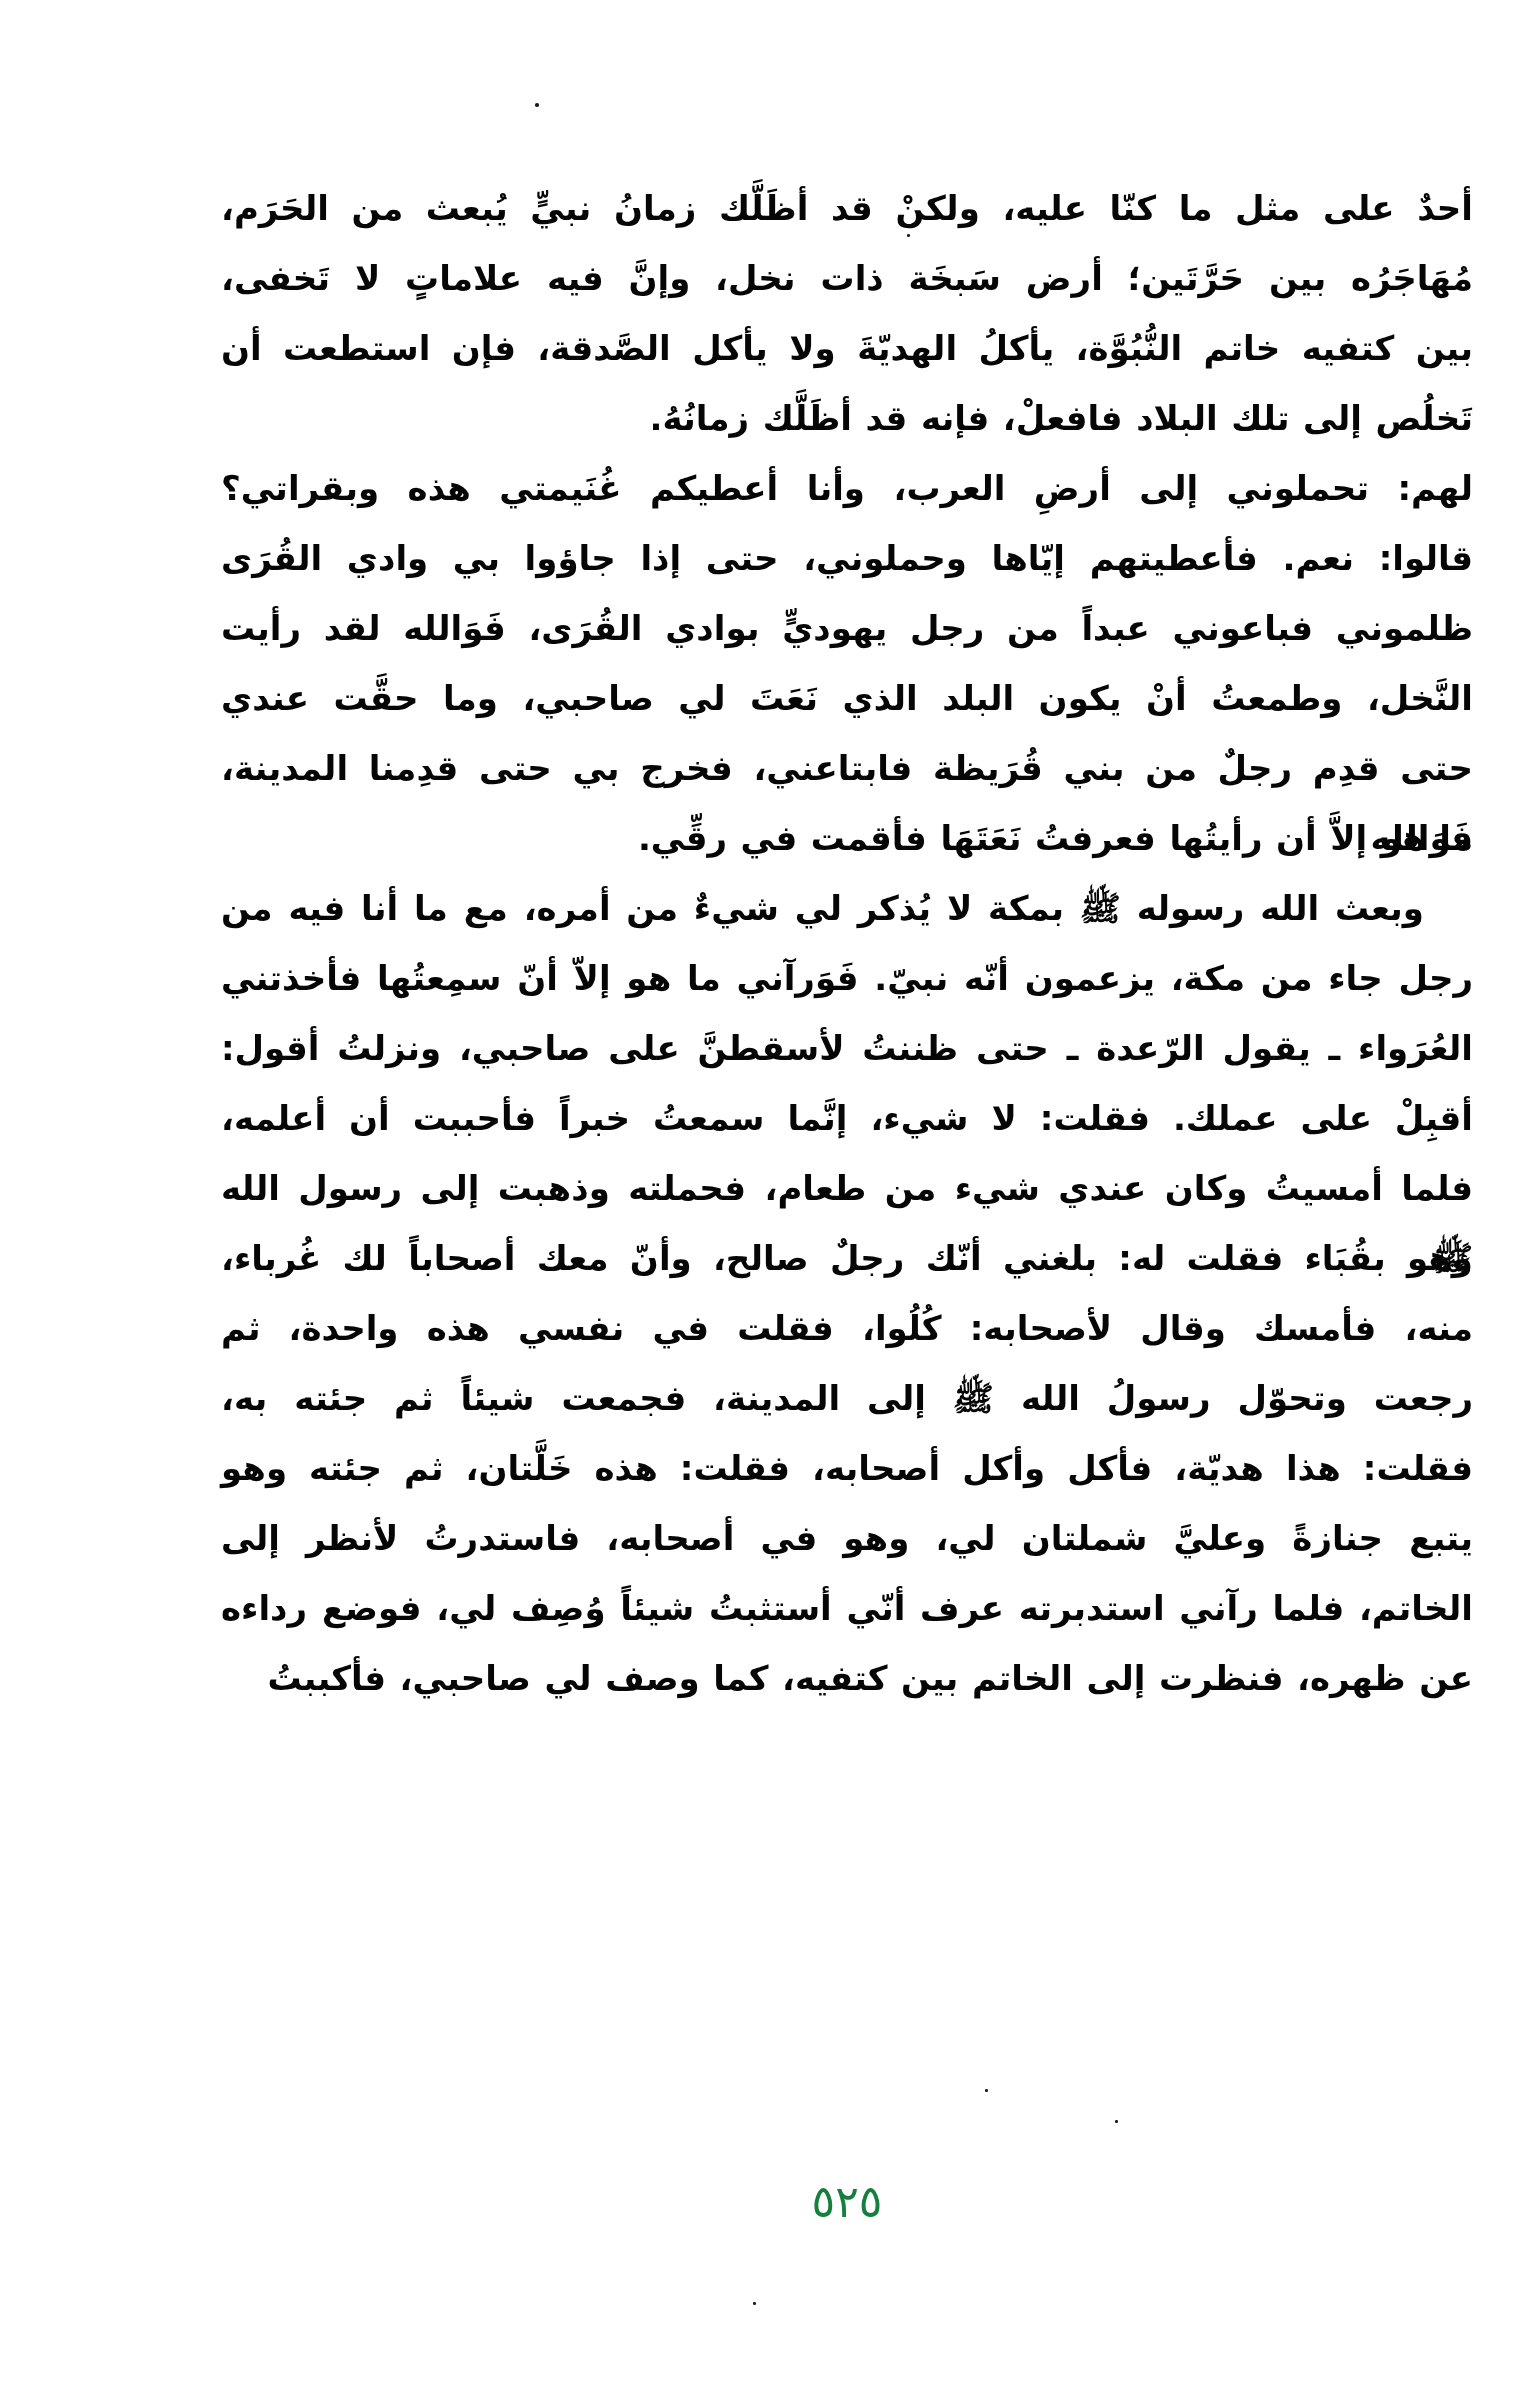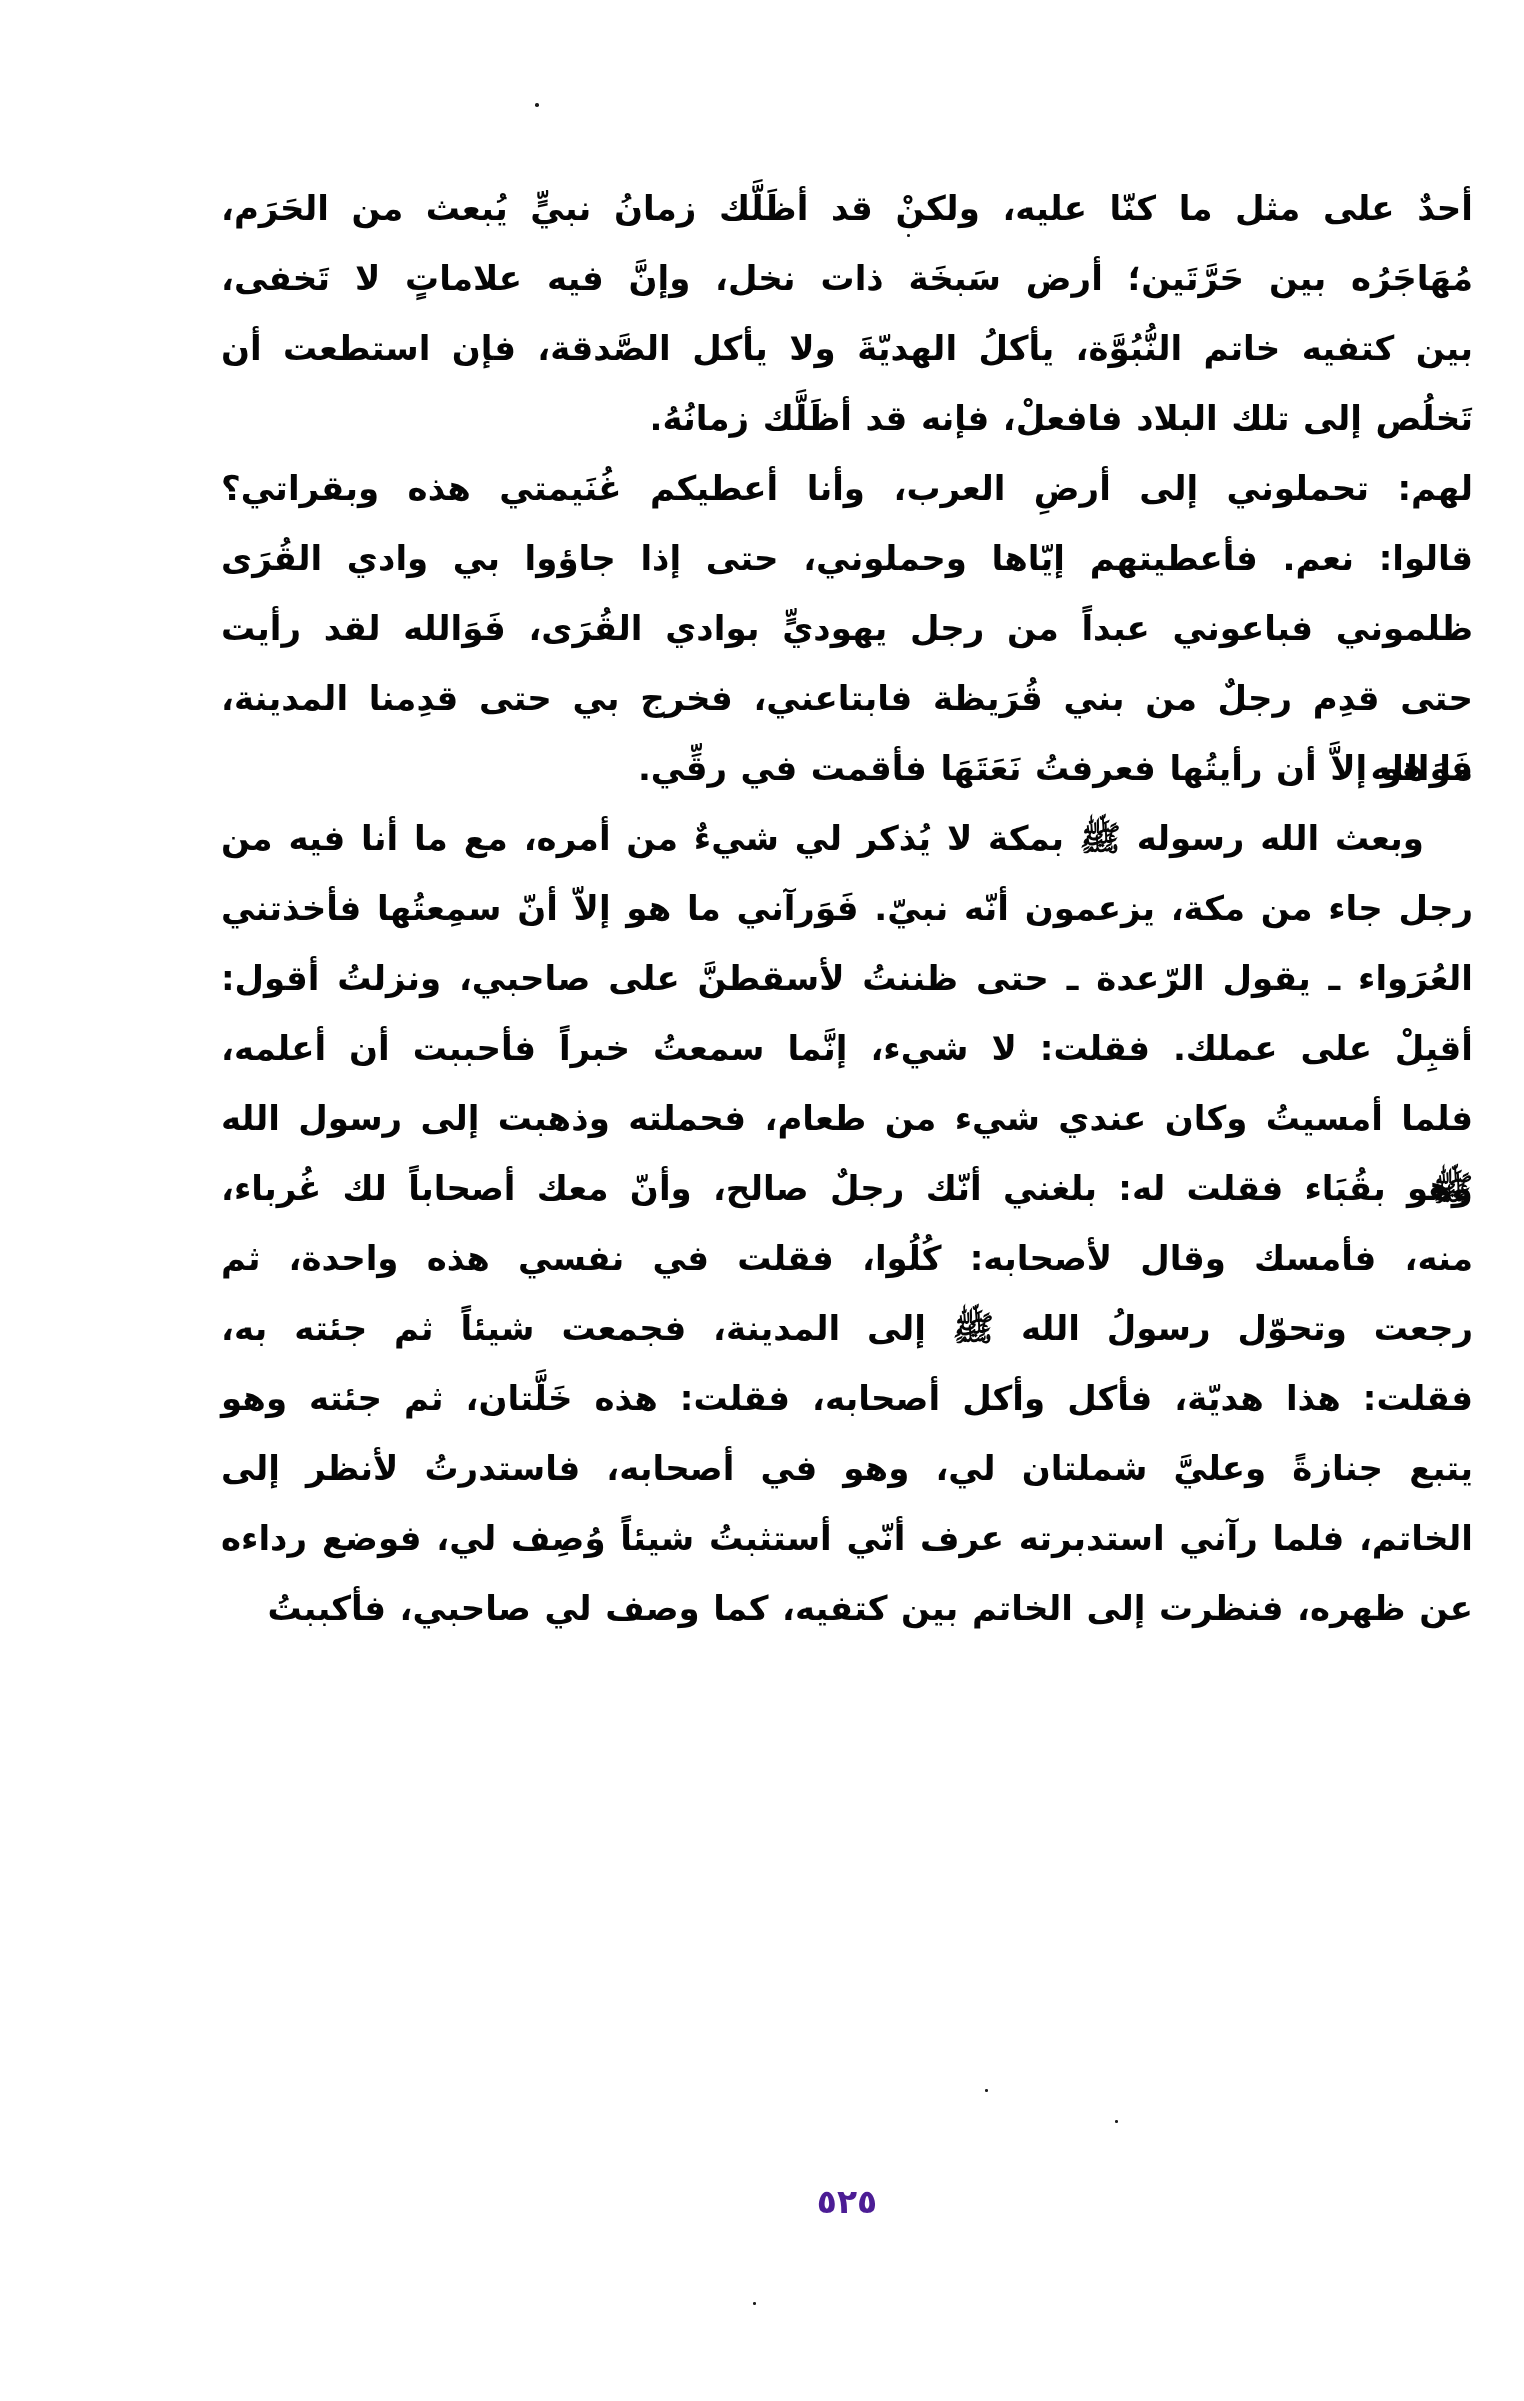--- a/index.html
+++ b/index.html
@@ -39,42 +39,43 @@
     text-align-last:right;
   }
   .page-number{
     position:absolute;
     top:2176px;
     right:51px;
     width:1252px;
     height:52px;
     line-height:52px;
     text-align:center;
-    font-size:33px;
-    font-weight:700;
-    color:#4c1d95;
+    font-size:44px;
+    font-weight:400;
+    color:#15803d;
   }
   .speck{
     position:absolute;
     background:#1a1a1a;
     border-radius:50%;
   }
 </style>
 </head>
 <body>
 
 <div class="page">
   <div class="text-block" id="text-block">
       <div class="line">أحدٌ على مثل ما كنّا عليه، ولكنْ قد أظَلَّك زمانُ نبيٍّ يُبعث من الحَرَم،</div>
       <div class="line">مُهَاجَرُه بين حَرَّتَين؛ أرض سَبخَة ذات نخل، وإنَّ فيه علاماتٍ لا تَخفى،</div>
       <div class="line">بين كتفيه خاتم النُّبُوَّة، يأكلُ الهديّةَ ولا يأكل الصَّدقة، فإن استطعت أن</div>
       <div class="line para-end">تَخلُص إلى تلك البلاد فافعلْ، فإنه قد أظَلَّك زمانُهُ.</div>
       <div class="line">لهم: تحملوني إلى أرضِ العرب، وأنا أعطيكم غُنَيمتي هذه وبقراتي؟</div>
       <div class="line">قالوا: نعم. فأعطيتهم إيّاها وحملوني، حتى إذا جاؤوا بي وادي القُرَى</div>
       <div class="line">ظلموني فباعوني عبداً من رجل يهوديٍّ بوادي القُرَى، فَوَالله لقد رأيت</div>
+      <div class="line">النَّخل، وطمعتُ أنْ يكون البلد الذي نَعَتَ لي صاحبي، وما حقَّت عندي</div>
       <div class="line">حتى قدِم رجلٌ من بني قُرَيظة فابتاعني، فخرج بي حتى قدِمنا المدينة، فَوَالله</div>
       <div class="line para-end">ما هو إلاَّ أن رأيتُها فعرفتُ نَعَتَهَا فأقمت في رقِّي.</div>
       <div class="line para-start">وبعث الله رسوله ﷺ بمكة لا يُذكر لي شيءٌ من أمره، مع ما أنا فيه من</div>
       <div class="line">رجل جاء من مكة، يزعمون أنّه نبيّ. فَوَرآني ما هو إلاّ أنّ سمِعتُها فأخذتني</div>
       <div class="line">العُرَواء ـ يقول الرّعدة ـ حتى ظننتُ لأسقطنَّ على صاحبي، ونزلتُ أقول:</div>
       <div class="line">أقبِلْ على عملك. فقلت: لا شيء، إنَّما سمعتُ خبراً فأحببت أن أعلمه،</div>
       <div class="line">فلما أمسيتُ وكان عندي شيء من طعام، فحملته وذهبت إلى رسول الله ﷺ</div>
       <div class="line">وهو بقُبَاء فقلت له: بلغني أنّك رجلٌ صالح، وأنّ معك أصحاباً لك غُرباء،</div>
       <div class="line">منه، فأمسك وقال لأصحابه: كُلُوا، فقلت في نفسي هذه واحدة، ثم</div>
       <div class="line">رجعت وتحوّل رسولُ الله ﷺ إلى المدينة، فجمعت شيئاً ثم جئته به،</div>

